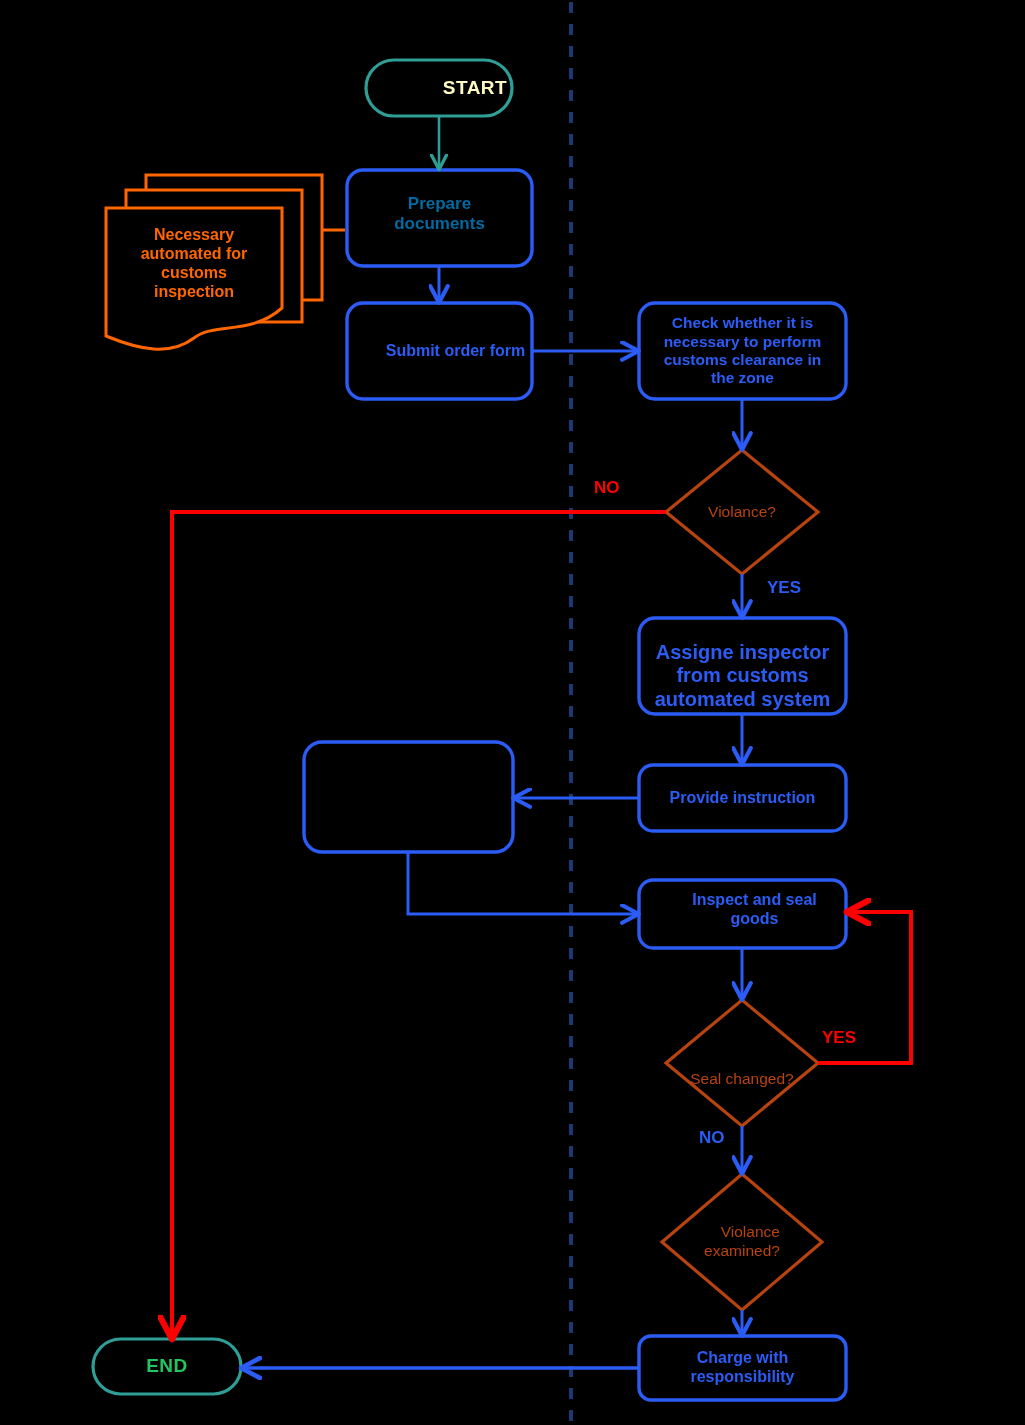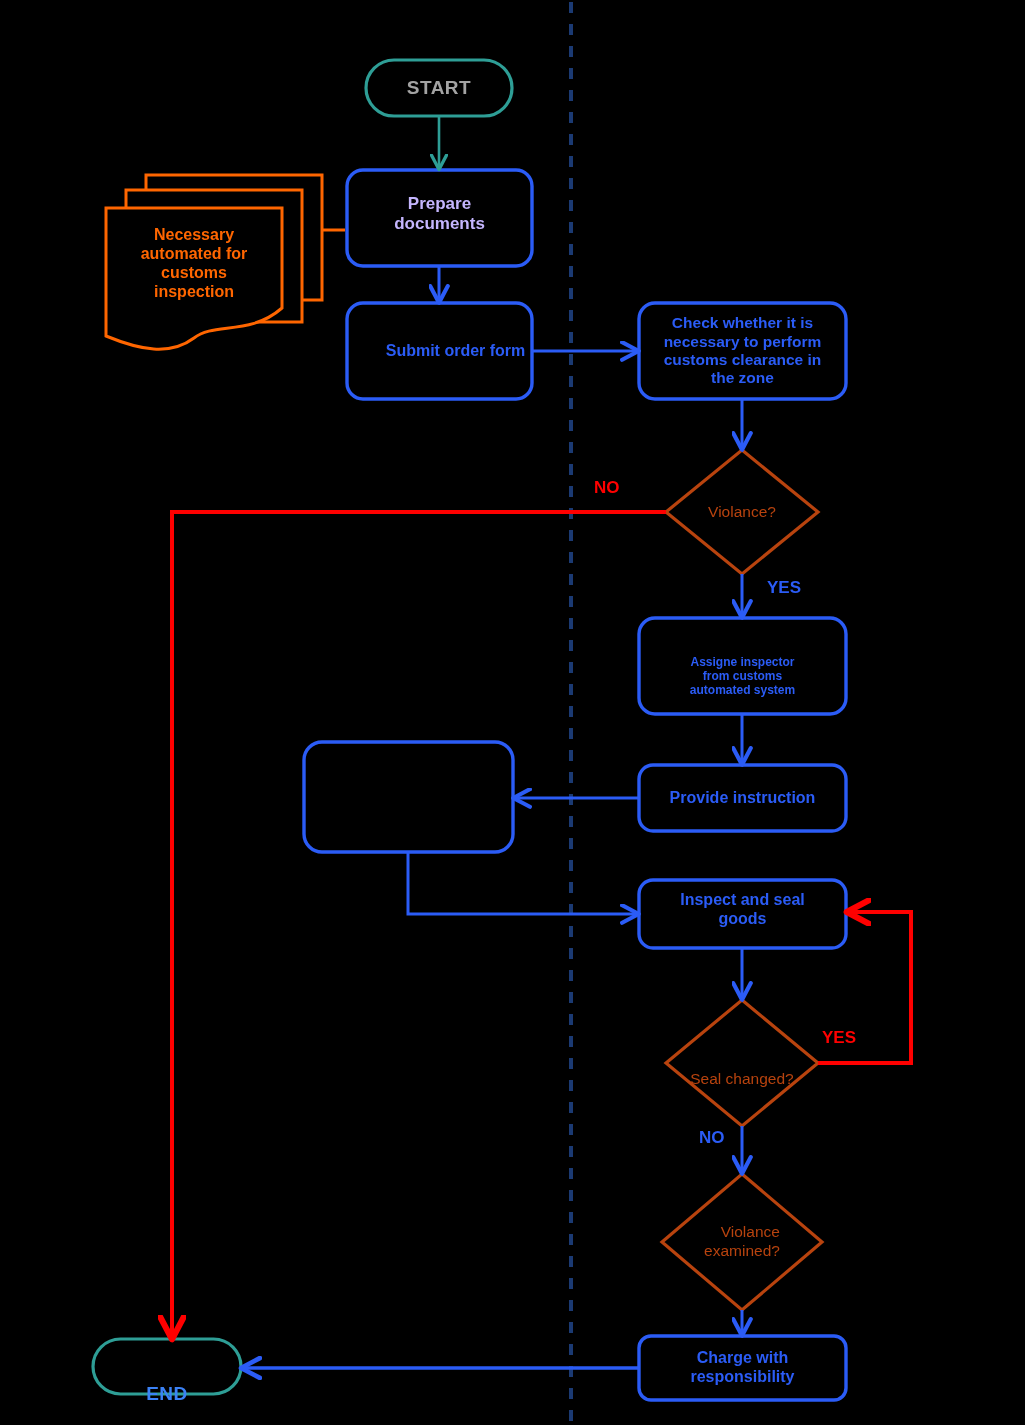--- a/index.html
+++ b/index.html
@@ -108,58 +108,58 @@
 
     <path d="M818,1063 L911,1063 L911,912 L849,912" fill="none" stroke="#ff0000" stroke-width="4" stroke-linejoin="miter" marker-end="url(#ah-red)"></path>
 
     <path d="M742,1126 L742,1172" fill="none" stroke="#2b5cf6" stroke-width="3" marker-end="url(#ah-blue)"></path>
 
     <path d="M742,1310 L742,1334" fill="none" stroke="#2b5cf6" stroke-width="3" marker-end="url(#ah-blue)"></path>
 
     <path d="M639,1368 L243,1368" fill="none" stroke="#2b5cf6" stroke-width="3.4" marker-end="url(#ah-blue)"></path>
   </svg>
 
-  <div class="nodeText" style="left:366px;top:60px;width:146px;height:56px;color:#a3a3a3;font-size:19px;letter-spacing:0.5px;">START</div>
+  <div class="nodeText" style="left:366px;top:60px;width:146px;height:56px;color:#fef9c3;font-size:19px;letter-spacing:0.5px;padding-left:36px;">START</div>
 
   <div class="nodeText" style="left:108px;top:212px;width:172px;height:104px;color:#ff6600;font-size:16px;">Necessary
 automated for
 customs
 inspection</div>
 
-  <div class="nodeText" style="left:347px;top:170px;width:185px;height:88px;color:#c4b5fd;font-size:17px;">Prepare
+  <div class="nodeText" style="left:347px;top:170px;width:185px;height:88px;color:#0369a1;font-size:17px;">Prepare
 documents</div>
 
   <div class="nodeText" style="left:347px;top:303px;width:185px;height:96px;color:#2b5cf6;font-size:16px;margin-left:16px;">Submit order form</div>
 
   <div class="nodeText" style="left:642px;top:303px;width:201px;height:96px;color:#2b5cf6;font-size:15.5px;">Check whether it is
 necessary to perform
 customs clearance in
 the zone</div>
 
   <div class="diamondText" style="left:666px;top:496px;width:152px;height:32px;color:#b8430e;font-size:15.5px;">Violance?</div>
 
-  <div class="nodeText" style="left:642px;top:618px;width:201px;height:116px;color:#2b5cf6;font-size:12px;">Assigne inspector
+  <div class="nodeText" style="left:642px;top:618px;width:201px;height:116px;color:#2b5cf6;font-size:20px;">Assigne inspector
 from customs
 automated system</div>
 
   <div class="nodeText" style="left:642px;top:765px;width:201px;height:66px;color:#2b5cf6;font-size:16px;">Provide instruction</div>
 
 
-  <div class="nodeText" style="left:642px;top:880px;width:201px;height:60px;color:#2b5cf6;font-size:16px;">Inspect and seal
+  <div class="nodeText" style="left:642px;top:880px;width:201px;height:60px;color:#2b5cf6;font-size:16px;padding-left:12px;">Inspect and seal
 goods</div>
 
   <div class="diamondText" style="left:660px;top:1047px;width:164px;height:32px;color:#b8430e;font-size:15.5px;margin-top:16px;">Seal changed?</div>
 
   <div class="diamondText" style="left:662px;top:1212px;width:160px;height:60px;color:#b8430e;font-size:15.5px;text-align:right;">Violance
 examined?</div>
 
   <div class="nodeText" style="left:642px;top:1336px;width:201px;height:64px;color:#2b5cf6;font-size:16px;">Charge with
 responsibility</div>
 
-  <div class="nodeText" style="left:93px;top:1339px;width:148px;height:55px;color:#3b82f6;font-size:19px;letter-spacing:0.5px;margin-top:28px;">END</div>
+  <div class="nodeText" style="left:93px;top:1339px;width:148px;height:55px;color:#22c55e;font-size:19px;letter-spacing:0.5px;">END</div>
 
   <div class="lbl" style="left:594px;top:478px;color:#ff0000;">NO</div>
 
   <div class="lbl" style="left:767px;top:578px;color:#2b5cf6;">YES</div>
 
   <div class="lbl" style="left:822px;top:1028px;color:#ff0000;">YES</div>
 
   <div class="lbl" style="left:699px;top:1128px;color:#2b5cf6;">NO</div>
 
 </div>

